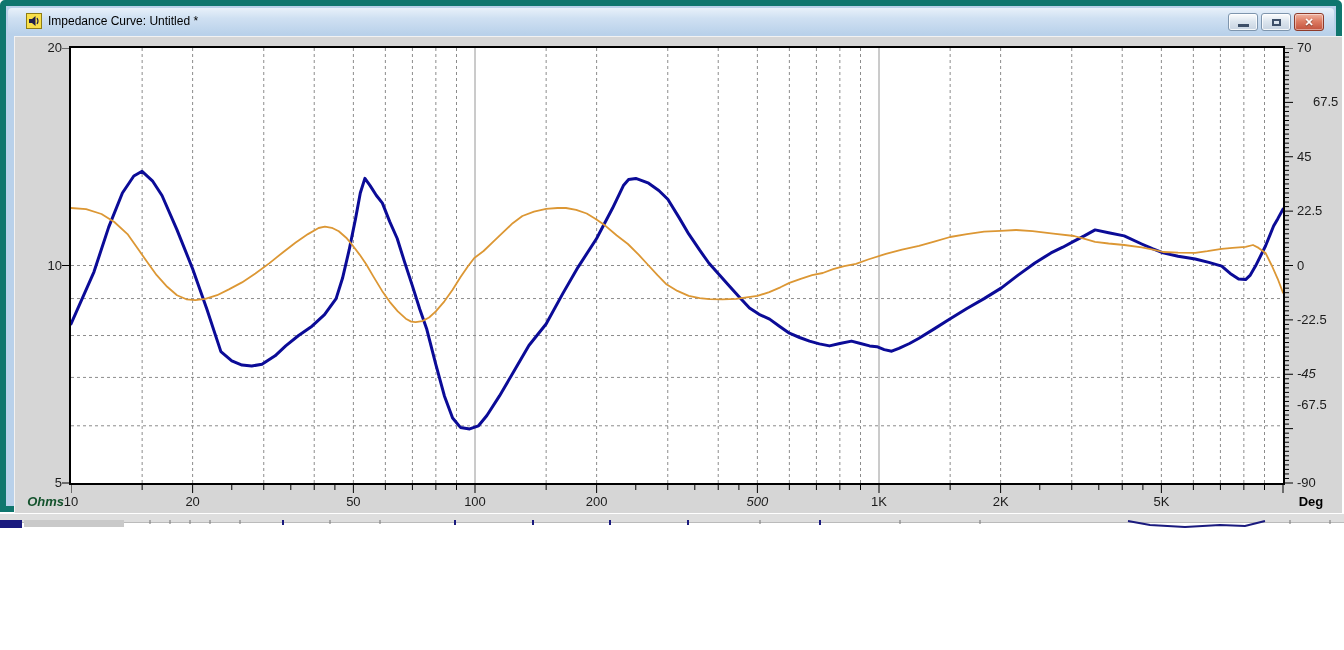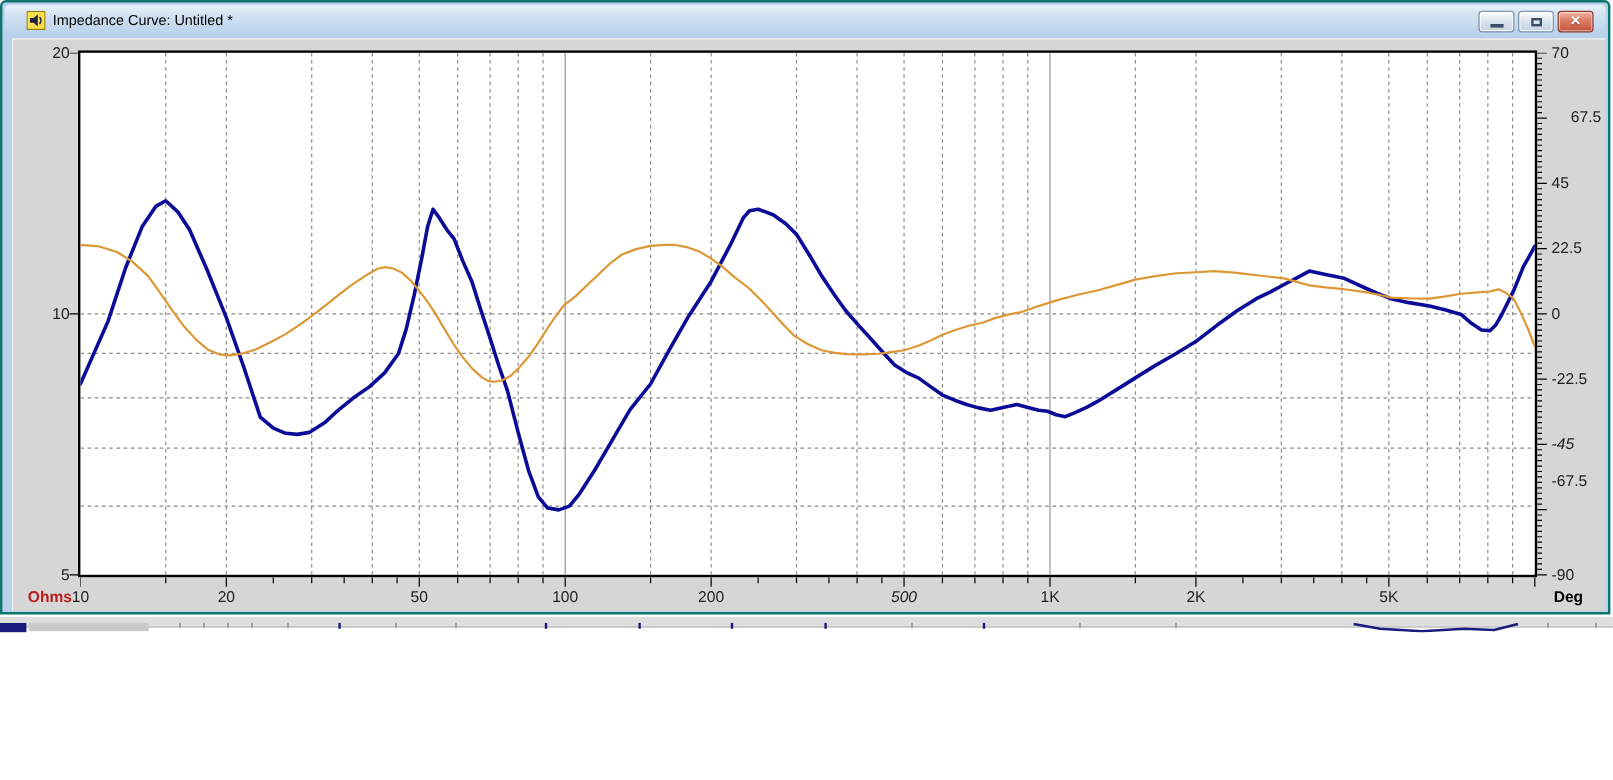--- a/index.html
+++ b/index.html
@@ -1,21 +1,21 @@
 <!DOCTYPE html>
 <html><head>
 <meta charset="utf-8">
 <style>
   html,body{margin:0;padding:0;background:#fff;width:1344px;height:650px;overflow:hidden;
     font-family:"Liberation Sans",sans-serif;}
   #screen{position:absolute;left:0;top:0;width:1344px;height:650px;background:#fff;}
 
   
   .win{position:absolute;left:0;top:2;width:1342px;height:512px;background:#b9d1ea;
-       border:2px solid #0f766e;border-radius:5px 5px 0 0;box-sizing:border-box;}
+       border:6px solid #0f766e;border-radius:5px 5px 0 0;box-sizing:border-box;}
   .titlebar{position:absolute;left:2px;top:2px;right:2px;height:26px;border-radius:4px 4px 0 0;
        background:linear-gradient(#e8f1fa, #cfe0f2 40%, #b9d1ea);display:flex;align-items:center;}
   .win-icon{width:16px;height:16px;margin-left:18px;margin-right:6px;flex:none;}
   .title-text{font-size:12px;color:#000;white-space:nowrap;}
   .ctls{position:absolute;right:10px;top:5px;display:flex;gap:3px;}
   .ctl{width:30px;height:18px;border:1px solid #7e95ad;border-radius:3px;box-sizing:border-box;
        background:linear-gradient(#fdfdfd,#dde6ef 45%,#c7d3e1);box-shadow:inset 0 0 0 1px rgba(255,255,255,.8);
        display:flex;align-items:center;justify-content:center;cursor:default;}
   .ctl.close{background:linear-gradient(#f0b4a2,#dd7c63 45%,#c2523d);border-color:#8e3b2b;
        box-shadow:inset 0 0 0 1px rgba(255,255,255,.45);}
@@ -272,21 +272,21 @@
         <div class="lbl " style="left: 1291px; top: 469px;">-90</div>
         <div class="lbl center" style="left: 40px; top: 488px; width: 50px;">10</div>
         <div class="lbl center" style="left: 161.616px; top: 488px; width: 50px;">20</div>
         <div class="lbl center" style="left: 322.384px; top: 488px; width: 50px;">50</div>
         <div class="lbl center" style="left: 444px; top: 488px; width: 50px;">100</div>
         <div class="lbl center" style="left: 565.616px; top: 488px; width: 50px;">200</div>
         <div class="lbl center" style="left: 726.384px; top: 488px; width: 50px; font-style: italic;">500</div>
         <div class="lbl center" style="left: 848px; top: 488px; width: 50px;">1K</div>
         <div class="lbl center" style="left: 969.616px; top: 488px; width: 50px;">2K</div>
         <div class="lbl center" style="left: 1130.38px; top: 488px; width: 50px;">5K</div>
-        <div class="lbl right-align unit-ohms" style="left: 16px; top: 488px; width: 42px; color: #b91c1c;">Ohms</div>
+        <div class="lbl right-align unit-ohms" style="left: 16px; top: 488px; width: 42px; color: #14532d; font-style: italic;">Ohms</div>
         <div class="lbl center" style="left: 1292px; top: 488px; width: 30px; color: rgb(51, 51, 51); margin-left: 48px;">Hz</div>
         <div class="lbl center unit-deg" style="left: 1288px; top: 488px; width: 34px; color: #000000;">Deg</div>
       </div>
   </div>
 
   <div class="behind">
     <svg id="behind-svg" width="1344" height="8">
         <rect x="0" y="0" width="22" height="8" fill="#1a1a7e"></rect>
         <rect x="24" y="0" width="100" height="7" fill="#c9c9c9"></rect>
         <line x1="150" y1="0" x2="150" y2="4" stroke="#777" stroke-width="1"></line>

